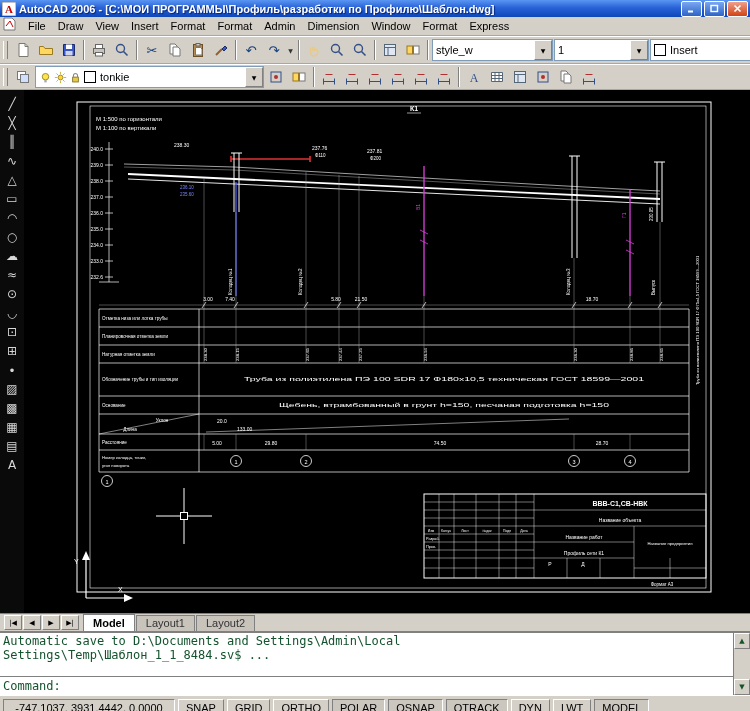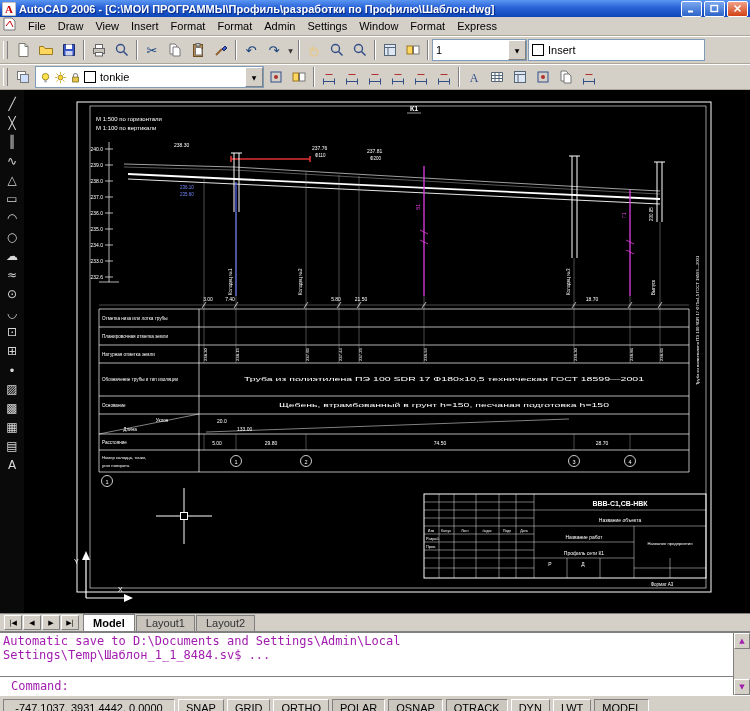--- a/index.html
+++ b/index.html
@@ -41,23 +41,23 @@
   .t46{font-size:4.6px;} .t5{font-size:5px;} .t52{font-size:5.2px;} .t55{font-size:5.5px;}
   .t6{font-size:6px;} .t7{font-size:7px;}
   .mid{text-anchor:middle;} .end{text-anchor:end;}
   
   .tabbar{height:17px;flex:none;background:#d4d0c8;display:flex;align-items:flex-end;padding-left:2px;border-top:1px solid #808080;}
   .tabnav{display:flex;align-items:center;gap:1px;margin:0 4px 1px 2px;}
   .tnav{min-width:14px;height:13px;background:#d4d0c8;border:1px solid;border-color:#fff #808080 #808080 #fff;font-size:7px;display:flex;align-items:center;justify-content:center;font-family:"DejaVu Sans",sans-serif;padding:0 1px;}
   .tab{padding:1px 9px 2px;border:1px solid #808080;border-bottom:none;background:#c8c4bc;margin-right:1px;font-size:11px;color:#333;}
   .tab.active{background:#fff;color:#000;padding-top:2px;font-weight:bold;}
   
-  .cmdwin{height:62px;flex:none;background:#fff;position:relative;border-top:2px solid #808080;font-family:"DejaVu Sans Mono",monospace;font-size:12px;color:#a21caf;display:flex;flex-direction:column;}
+  .cmdwin{height:62px;flex:none;background:#fff;position:relative;border-top:2px solid #808080;font-family:"DejaVu Sans Mono",monospace;font-size:12px;color:#14532d;display:flex;flex-direction:column;}
   .cmdhist{flex:1;padding:1px 18px 0 3px;white-space:pre;overflow:hidden;line-height:14px;}
-  .cmdprompt{flex:none;border-top:1px solid #808080;padding:2px 18px 2px 11px;white-space:pre;}
+  .cmdprompt{flex:none;border-top:1px solid #808080;padding:2px 18px 2px 3px;white-space:pre;}
   .cmdscroll{position:absolute;right:0;top:0;bottom:0;width:16px;background:#d4d0c8;border-left:1px solid #808080;display:flex;flex-direction:column;justify-content:space-between;align-items:center;}
   .sbarrow{width:14px;height:14px;background:#d4d0c8;border:1px solid;border-color:#fff #808080 #808080 #fff;font-size:7px;display:flex;align-items:center;justify-content:center;font-family:"DejaVu Sans",sans-serif;}
   
   .statusbar{height:24px;flex:none;background:#d4d0c8;border-top:1px solid #fff;display:flex;align-items:center;padding:0 3px;gap:3px;font-size:11px;}
   .coords{border:1px solid;border-color:#808080 #fff #fff #808080;padding:2px 10px;min-width:150px;text-align:center;background:#d4d0c8;color:#000;flex:none;}
   .sbtn{border:1px solid;border-color:#fff #808080 #808080 #fff;padding:2px 7px;background:#d4d0c8;color:#000;flex:none;}
   .sbtn.on{border-color:#808080 #fff #fff #808080;background:#cbc7bf;}
 </style>
 </head>
 <body>
@@ -183,21 +183,21 @@
     </span>
     <div class="menuitems">
 
     <span class="menu-item">File</span>
         <span class="menu-item">Draw</span>
         <span class="menu-item">View</span>
         <span class="menu-item">Insert</span>
         <span class="menu-item">Format</span>
         <span class="menu-item">Format</span>
         <span class="menu-item">Admin</span>
-        <span class="menu-item">Settings</span>
+        <span class="menu-item">Dimension</span>
         <span class="menu-item">Window</span>
         <span class="menu-item">Format</span>
         <span class="menu-item">Express</span>
       </div>
   </div>
 
   <div class="toolbar tb1">
     <span class="grip"></span>
     <span class="tbtn">
         <svg class="i16">
@@ -267,20 +267,24 @@
         <svg class="i16">
           <use href="#s-prop"></use>
         </svg>
       </span>
     <span class="tbtn">
         <svg class="i16">
           <use href="#s-dc"></use>
         </svg>
       </span>
     <span class="sep"></span>
+    <div class="combo" style="width:116px">
+      <span>style_w</span>
+      <span class="arrowbox">▼</span>
+    </div>
     <div class="combo" style="width:90px">
       <span>1</span>
       <span class="arrowbox">▼</span>
     </div>
     <div class="combo" style="width:172px">
       <span class="swatch"></span>
       <span>Insert</span>
 
     </div>
   </div>

